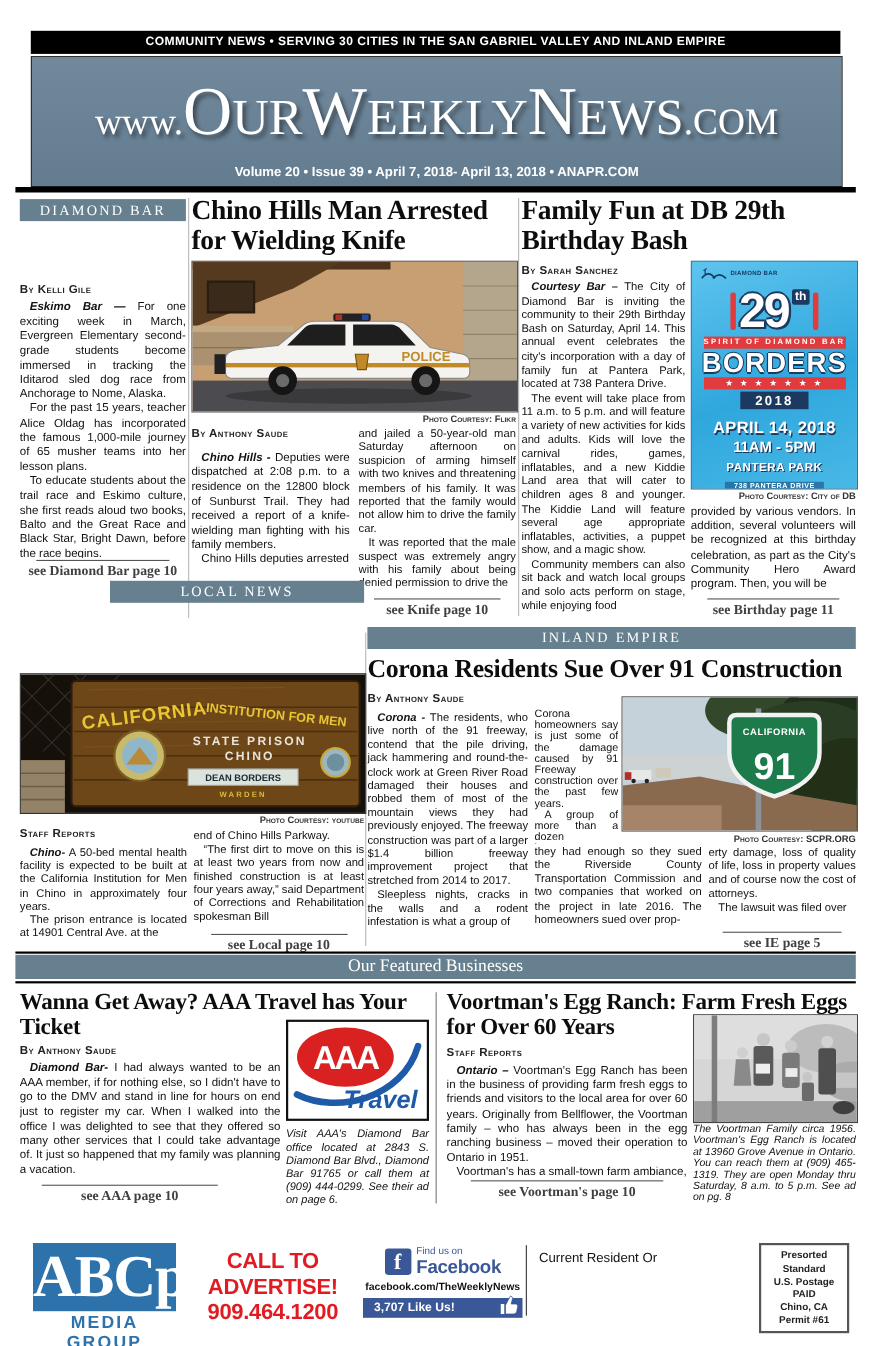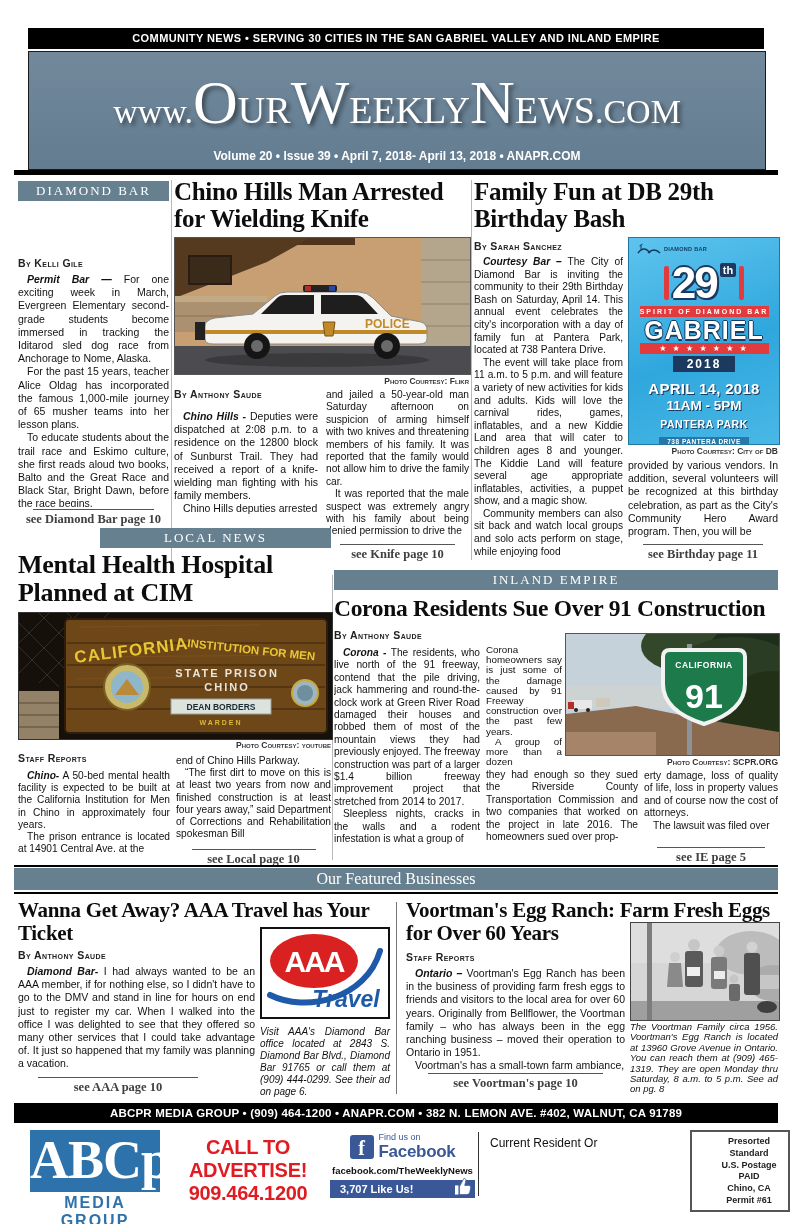--- a/index.html
+++ b/index.html
@@ -9,21 +9,21 @@
   
   .topbar{left:28px;top:28px;width:736px;height:21px;background:#000;color:#fff;
           font-size:11px;font-weight:bold;text-align:center;line-height:21px;letter-spacing:.4px;}
   .masthead{left:28px;top:51px;width:736px;height:117px;border:1px solid #1a1a1a;
             background:linear-gradient(#72899c,#637c90);}
   .mast-title{position:absolute;top:2px;left:0;width:100%;text-align:center;color:#fff;
               font-family:"Liberation Serif",serif;line-height:96px;white-space:nowrap;
               text-shadow:3px 3px 4px rgba(0,0,0,.45);}
   .m-sm{font-size:34px;}
   .m-lg{font-size:62px;}
-  .m-md{font-size:38px;}
+  .m-md{font-size:46px;}
   .issue-line{position:absolute;bottom:6px;left:0;width:100%;text-align:center;color:#fff;
               font-size:12px;font-weight:bold;}
   .rule{background:#000;}
   .r1{left:14px;top:170px;width:764px;height:5px;}
   .vline{background:#b9b9b9;width:1px;}
   
   .secbar{background:#66808f;color:#fff;font-family:"Liberation Serif",serif;
           text-align:center;letter-spacing:2px;font-size:13px;line-height:20px;height:20px;}
   .hl{font-family:"Liberation Serif",serif;font-weight:bold;color:#0d0d0d;letter-spacing:-.3px;}
   .byline{font-weight:bold;font-size:10.5px;font-variant:small-caps;letter-spacing:.4px;color:#222;}
@@ -109,21 +109,21 @@
         font-weight:bold;font-size:20px;text-align:center;line-height:26px;border-radius:3px;}
   .fb-find{color:#3a5897;font-size:9px;line-height:10px;}
   .fb-name{color:#3a5897;font-size:17px;font-weight:bold;letter-spacing:-.3px;}
   .fb-url{font-size:9.5px;font-weight:bold;text-align:center;margin-top:3px;color:#111;}
   .fb-like{margin-top:4px;height:18px;background:#3a5897;color:#fff;font-size:11px;font-weight:bold;
            line-height:18px;padding-left:10px;position:relative;text-align:left;width:135px;}
   .fb-thumb{position:absolute;right:4px;top:-4px;}
   .fdiv{left:478px;top:1132px;width:1px;height:64px;background:#333;}
   .resident{left:490px;top:1136px;width:180px;font-size:12px;color:#111;}
   .postage{left:690px;top:1130px;width:78px;height:74px;border:2px solid #555;background:#fff;
-           text-align:center;font-size:9px;line-height:11.8px;padding-top:4px;color:#222;font-weight:bold;padding-left:18px;}
+           text-align:center;font-size:9px;line-height:11.8px;padding-top:4px;color:#222;font-weight:bold;}
   
   .p-logo{display:flex;align-items:center;gap:2px;margin:5px 0 0 7px;color:#12395e;
           font-size:5.5px;font-weight:bold;letter-spacing:.3px;text-align:left;}
   .p-29row{display:flex;justify-content:center;align-items:center;gap:3px;margin-top:8px;}
   .p-bar{width:5px;height:34px;background:#e23b3e;border-radius:2px;}
   .p-num{font-size:44px;font-weight:bold;color:#fff;line-height:40px;letter-spacing:-2px;
          text-shadow:-2px 0 #1c3a60,2px 0 #1c3a60,0 -2px #1c3a60,0 2px #1c3a60,2px 2px #1c3a60;}
   .p-th{align-self:flex-start;background:#1c3a60;color:#fff;font-size:11px;font-weight:bold;
         padding:1px 3px;border-radius:2px;}
   .p-ribbon{width:86%;margin:3px auto 0;background:#e23b3e;color:#fff;font-size:7px;
@@ -155,21 +155,21 @@
   </div>
   <div class="abs rule r1"></div>
 
   <div class="abs vline" style="left:171px;top:180px;height:382px;"></div>
   <div class="abs vline" style="left:471px;top:180px;height:380px;"></div>
   <div class="abs vline" style="left:332px;top:575px;height:285px;"></div>
 
   <div class="abs secbar sec-db">DIAMOND BAR</div>
   <div class="abs byline race-by">By Kelli Gile</div>
   <div class="abs body race-body">
-    <p><span class="dl">Permit Bar —</span> <span>For one exciting week in March, Evergreen Elementary second-grade students become immersed in tracking the Iditarod sled dog race from Anchorage to Nome, Alaska.</span></p>
+    <p><span class="dl">Eskimo Bar —</span> <span>For one exciting week in March, Evergreen Elementary second-grade students become immersed in tracking the Iditarod sled dog race from Anchorage to Nome, Alaska.</span></p>
     <p>For the past 15 years, teacher Alice Oldag has incorporated the famous 1,000-mile journey of 65 musher teams into her lesson plans.</p>
     <p>To educate students about the trail race and Eskimo culture, she first reads aloud two books, Balto and the Great Race and Black Star, Bright Dawn, before the race begins.</p>
 
   </div>
   <div class="abs jump race-jump">see Diamond Bar page 10</div>
 
   <div class="abs hl knife-hl">Chino Hills Man Arrested for Wielding Knife</div>
   <div class="abs knife-photo">
     <svg width="295" height="136" viewBox="0 0 295 136">
       <rect width="295" height="136" fill="#c79f72"></rect>
@@ -234,36 +234,35 @@
         </svg>
       <span>DIAMOND BAR</span>
     </div>
     <div class="p-29row">
       <span class="p-bar"></span>
       <span class="p-num">29</span>
       <span class="p-th">th</span>
       <span class="p-bar"></span>
     </div>
     <div class="p-ribbon">SPIRIT OF DIAMOND BAR</div>
-    <div class="p-bday">GABRIEL</div>
+    <div class="p-bday">BORDERS</div>
     <div class="p-stars">★ ★ ★ ★ ★ ★ ★</div>
     <div><span class="p-year">2018</span></div>
     <div class="p-date">APRIL 14, 2018</div>
     <div class="p-time">11AM - 5PM</div>
     <div class="p-venue">PANTERA PARK</div>
     <div><span class="p-addr">738 PANTERA DRIVE</span></div>
   </div>
   <div class="abs pcap fam-cap">Photo Courtesy: City of DB</div>
   <div class="abs body fam-c2">
     <p class="ni">provided by various vendors. In addition, several volunteers will be recognized at this birthday celebration, as part as the City's Community Hero Award program.  Then, you will be</p>
   </div>
   <div class="abs jump fam-jump">see Birthday page 11</div>
 
   <div class="abs secbar sec-local">LOCAL NEWS</div>
-  <div class="abs hl cim-hl">Mental Health Hospital Planned at CIM</div>
   <div class="abs cim-photo">
     <svg width="313" height="126" viewBox="0 0 313 126">
       <rect width="313" height="126" fill="#15100a"></rect>
       <g stroke="#4a4a42" stroke-width="1" opacity=".55">
         <line x1="0" y1="10" x2="60" y2="70"></line>
           <line x1="0" y1="34" x2="40" y2="74"></line>
         <line x1="20" y1="0" x2="88" y2="68"></line>
           <line x1="48" y1="0" x2="96" y2="48"></line>
         <line x1="60" y1="0" x2="0" y2="60"></line>
           <line x1="90" y1="0" x2="20" y2="70"></line>
@@ -402,21 +401,20 @@
       <rect x="83" y="48" width="11" height="8" fill="#ececec"></rect>
       <circle cx="103" cy="56" r="4.5" fill="#c6c6c6"></circle>
       <rect x="98" y="61" width="11" height="17" rx="2" fill="#6a6a6a"></rect>
       <circle cx="121" cy="24" r="5.5" fill="#d2d2d2"></circle>
       <rect x="113" y="30" width="16" height="42" rx="3" fill="#4f4f4f"></rect>
       <ellipse cx="136" cy="84" rx="10" ry="6" fill="#3f3f3f"></ellipse>
     </svg>
   </div>
   <div class="abs voo-cap">The Voortman Family circa 1956. Voortman's Egg Ranch is located at 13960 Grove Avenue in Ontario. You can reach them at (909) 465-1319. They are open Monday thru Saturday, 8 a.m. to 5 p.m. See ad on pg. 8</div>
 
-  <div class="abs fbar">ABCPR MEDIA GROUP • (909) 464-1200 • ANAPR.COM • 382 N. LEMON AVE. #402, WALNUT, CA 91789</div>
   <div class="abs abc-box">ABCpr</div>
   <div class="abs abc-sub">MEDIA GROUP</div>
   <div class="abs adv">
     <div>CALL TO</div>
     <div>ADVERTISE!</div>
     <div>909.464.1200</div>
   </div>
   <div class="abs fb">
     <div class="fb-row">
       <div class="fb-f">f</div>

